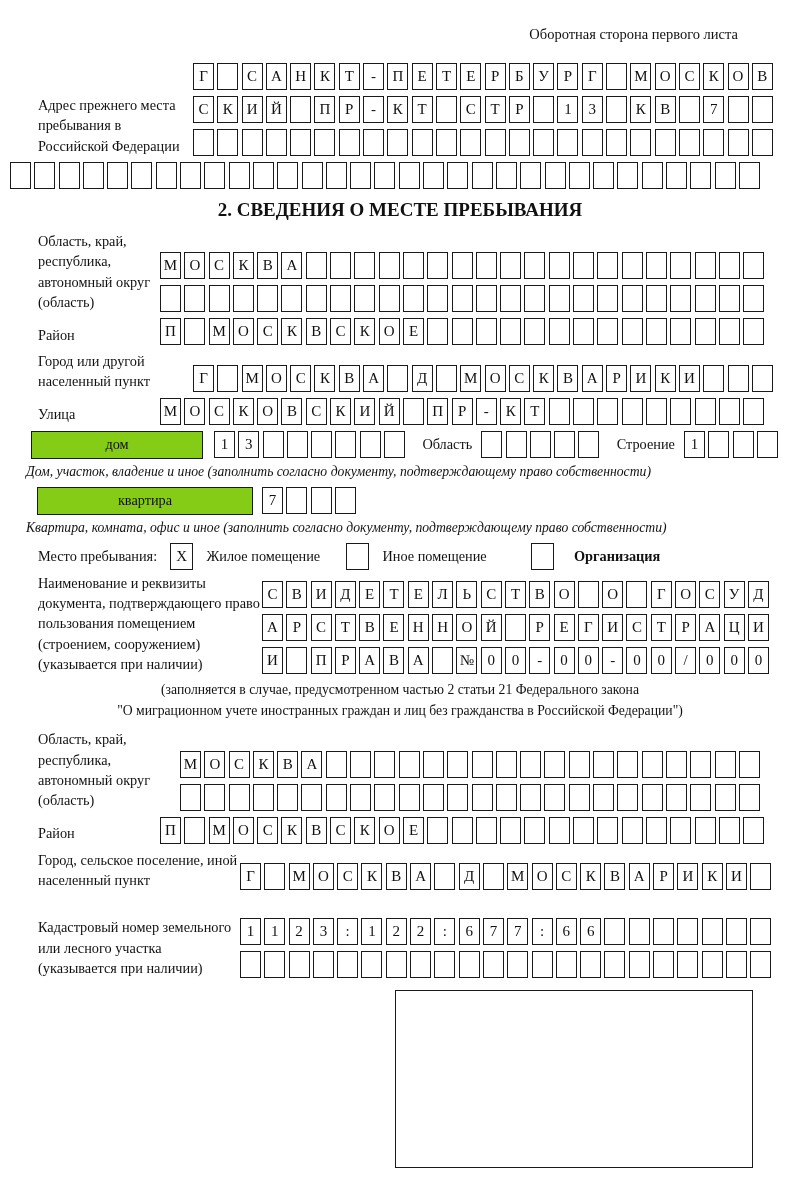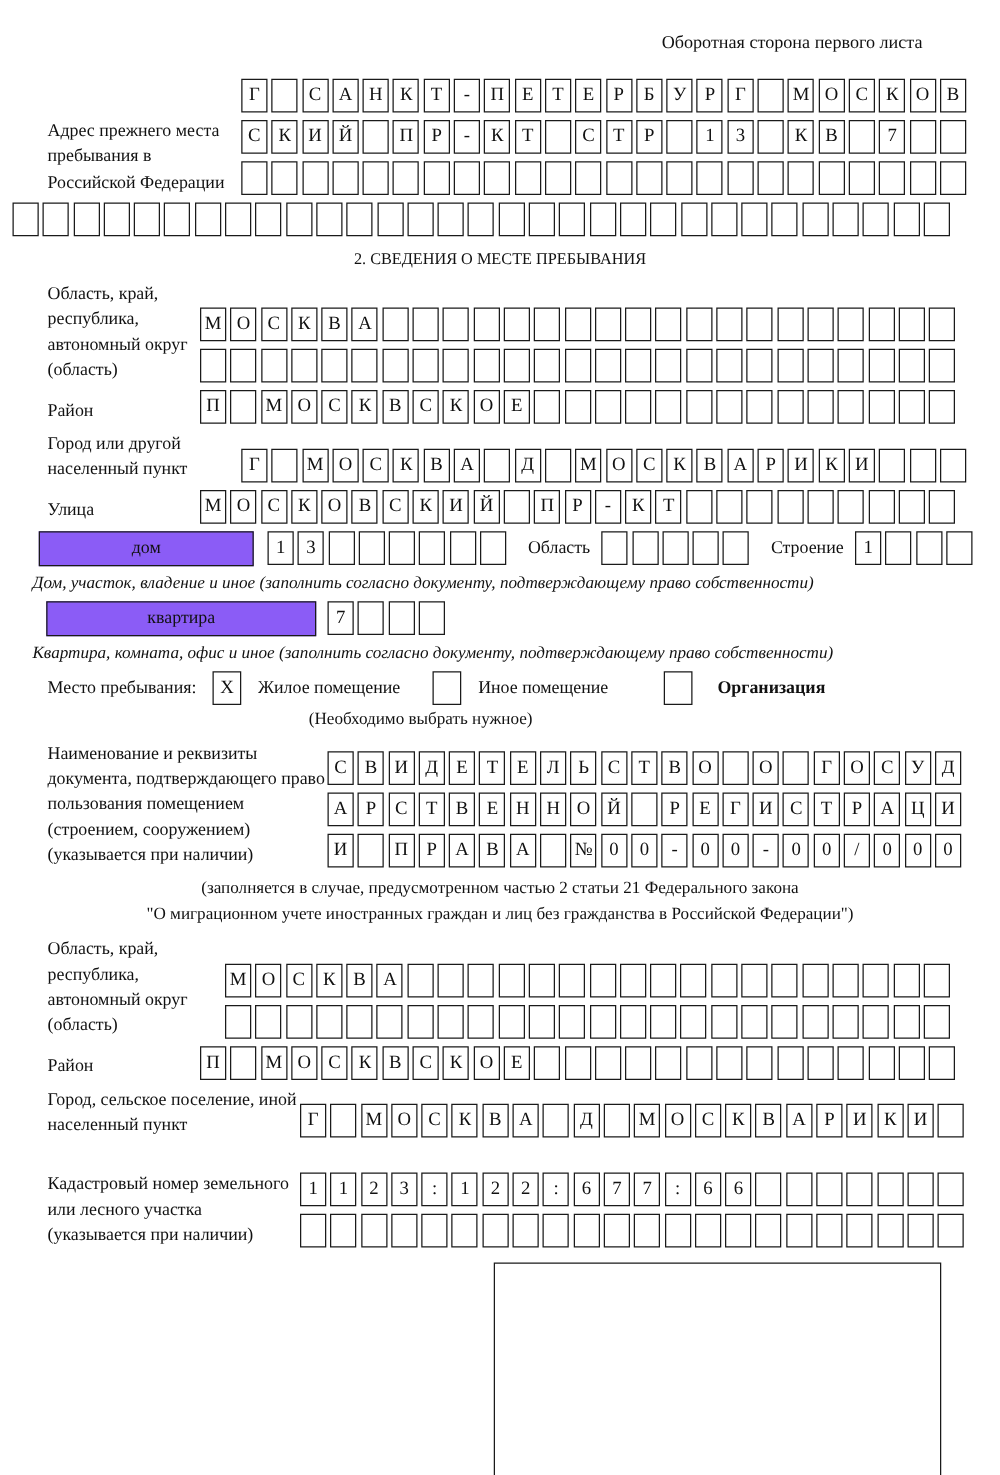--- a/index.html
+++ b/index.html
@@ -22,24 +22,24 @@
   .cells { display:flex; }
   .cell {
     width:21px; height:27px; border:1.7px solid #1a1a1a; margin-right:3.3px;
     display:flex; align-items:center; justify-content:center;
     font-size:15px; line-height:1; flex:none; background:#fff;
   }
   .cells.check .cell { width:23px; }
 
   .caption { font-size:13.7px; text-align:center; margin:4px 0 8px 0; }
   .caption-left { font-size:13.7px; text-align:left; margin:0 0 7px 16px;font-style:italic; }
-  .section-title { text-align:center; font-weight:normal; font-size:13px; margin:10px 0 10px 0; }
+  .section-title { text-align:center; font-weight:bold; font-size:19px; margin:10px 0 10px 0; }
 
   .house-row { display:flex; align-items:center; margin:2px 0 5px 21px; font-size:14.3px; }
-  .wide-box { border:1.7px solid #1a1a1a; height:28px; display:flex; align-items:center; justify-content:center; font-size:14.3px; flex:none; background:#8b5cf6; }
+  .wide-box { border:1.7px solid #1a1a1a; height:28px; display:flex; align-items:center; justify-content:center; font-size:14.3px; flex:none; background:#84cc16; }
   .dom-box { width:172px; margin-right:11px; }
   .kv-box  { width:216px; margin-right:9px; margin-left:3px; }
   .inline-lab { margin:0 9px 0 14px; }
 
   .stay-row { display:flex; align-items:center; font-size:14.3px; margin:6px 0 3px 0;text-align:right; }
   .stay-row .label-stay { padding-left:28px; margin-right:13px; }
   .stay-gap1 { margin-right:10px; } .stay-opt { margin-right:26px; }
   .stay-opt2 { margin-right:44px; } .stay-opt3 { margin-right:15px;font-weight:bold; }
   .choose-note { font-size:13.7px; margin:2px 0 10px 237px; }
 
@@ -376,21 +376,20 @@
     <span class="stay-opt">Жилое помещение</span>
     <div class="cells check stay-gap1">
         <div class="cell"></div>
       </div>
     <span class="stay-opt2">Иное помещение</span>
     <div class="cells check" style="margin-right:17px;">
         <div class="cell"></div>
       </div>
     <span class="stay-opt3">Организация</span>
   </div>
-  <div class="choose-note">(Необходимо выбрать нужное)</div>
 
   <div class="frow">
     <div class="label w252">Наименование и реквизиты документа, подтверждающего право пользования помещением (строением, сооружением) (указывается при наличии)</div>
     <div class="cellstack">
       <div class="cells">
           <div class="cell">С</div>
           <div class="cell">В</div>
           <div class="cell">И</div>
           <div class="cell">Д</div>
           <div class="cell">Е</div>

